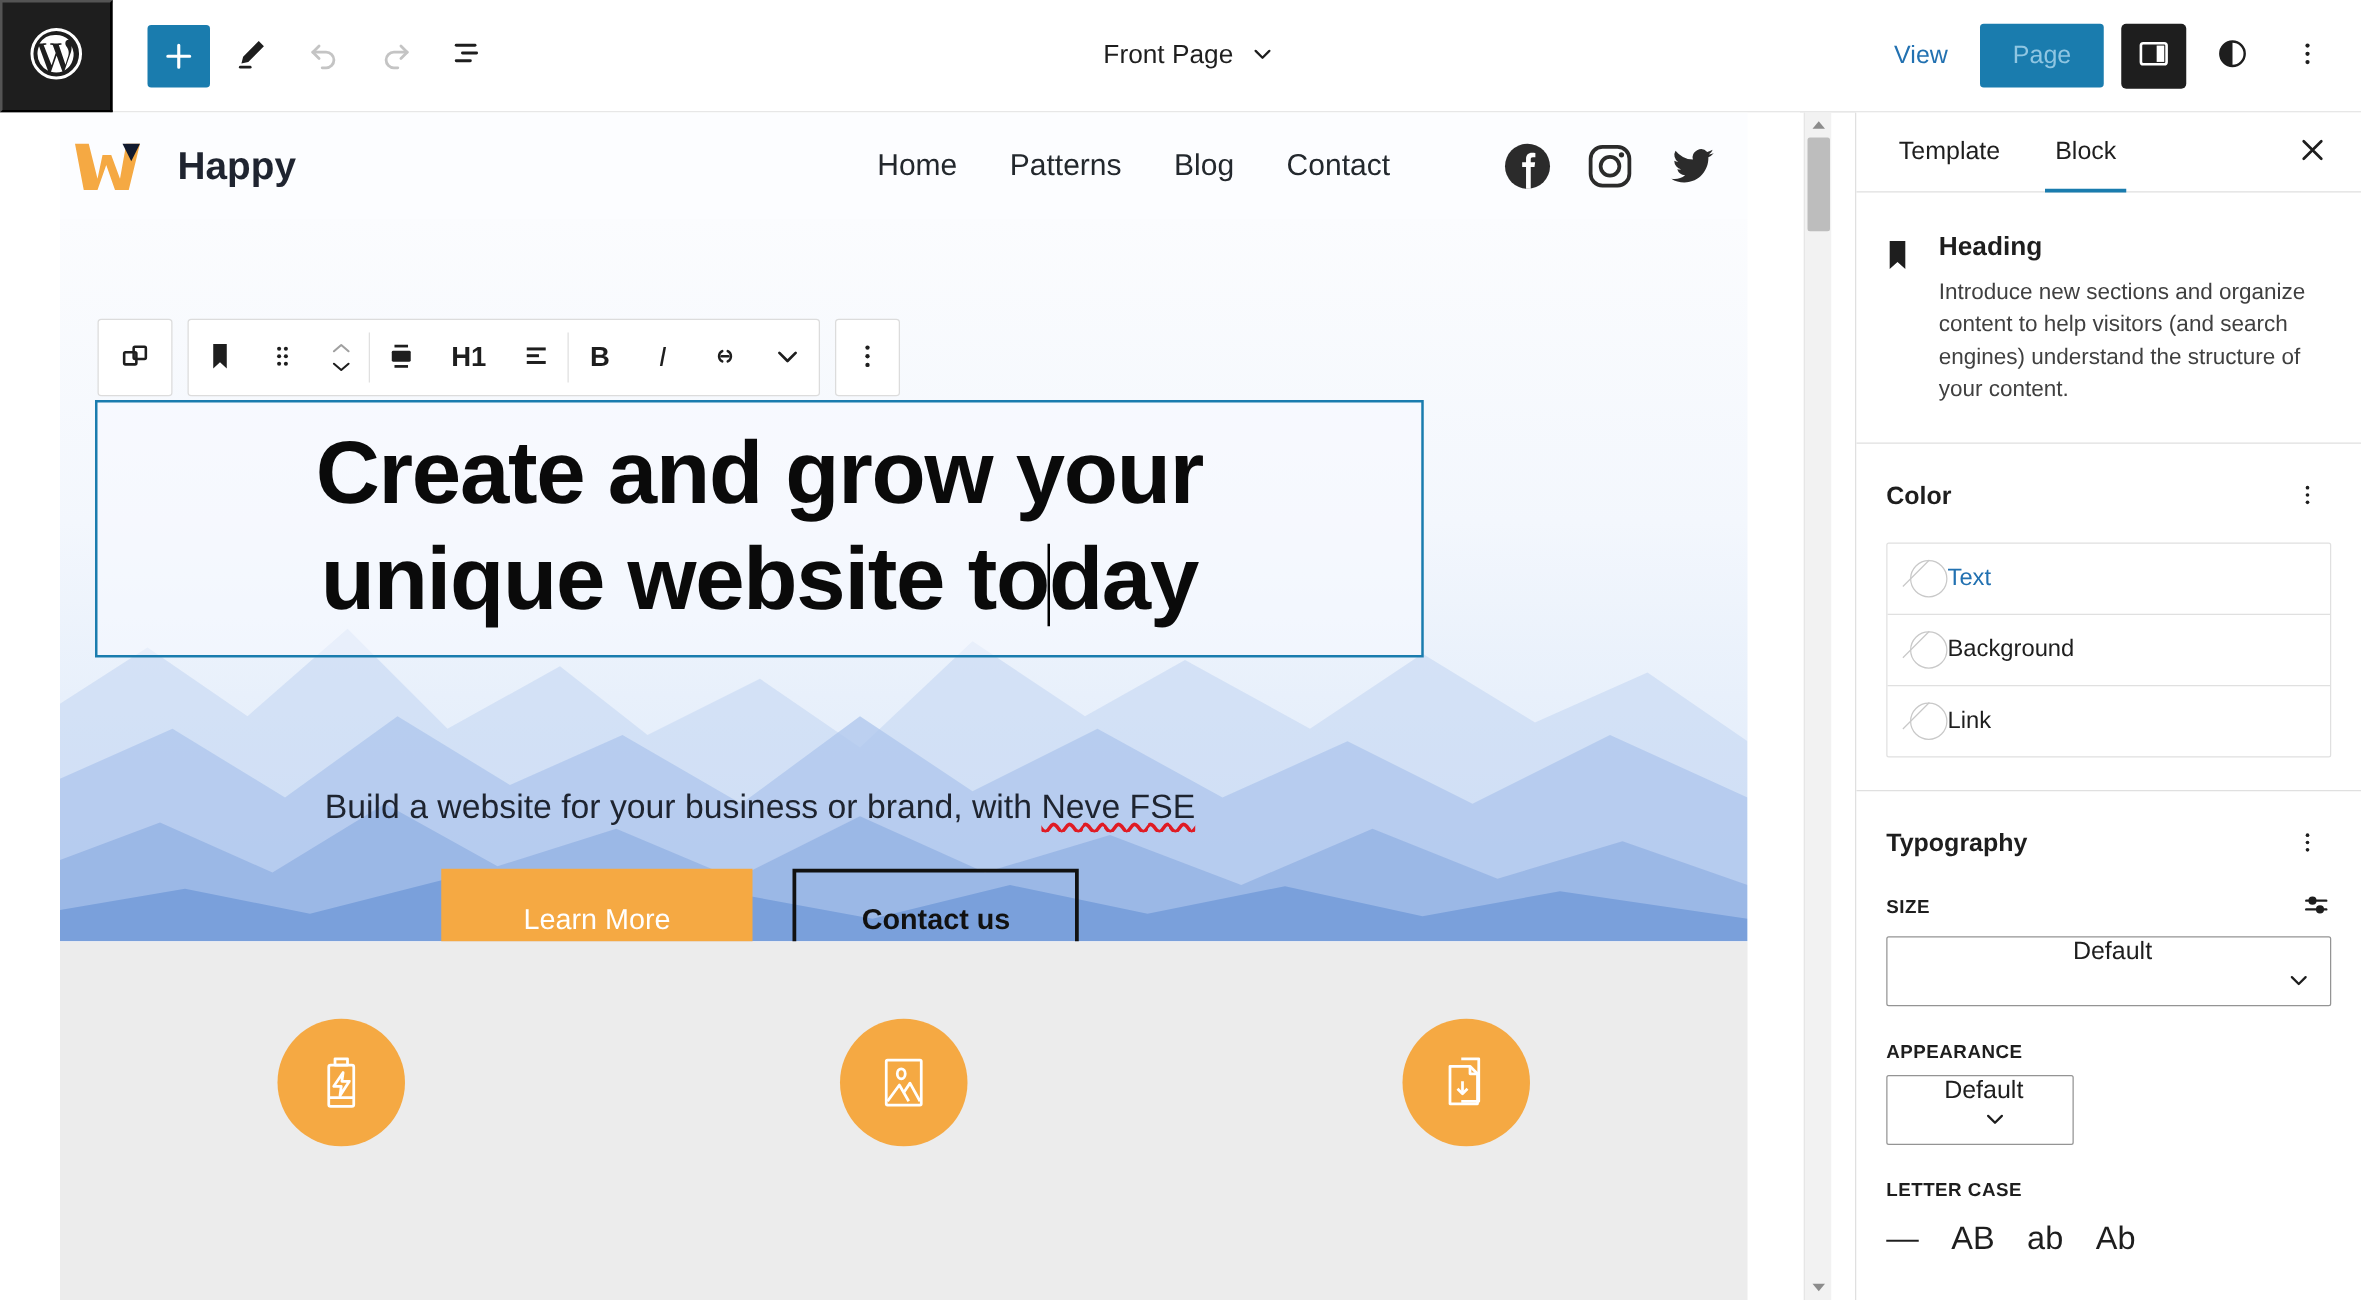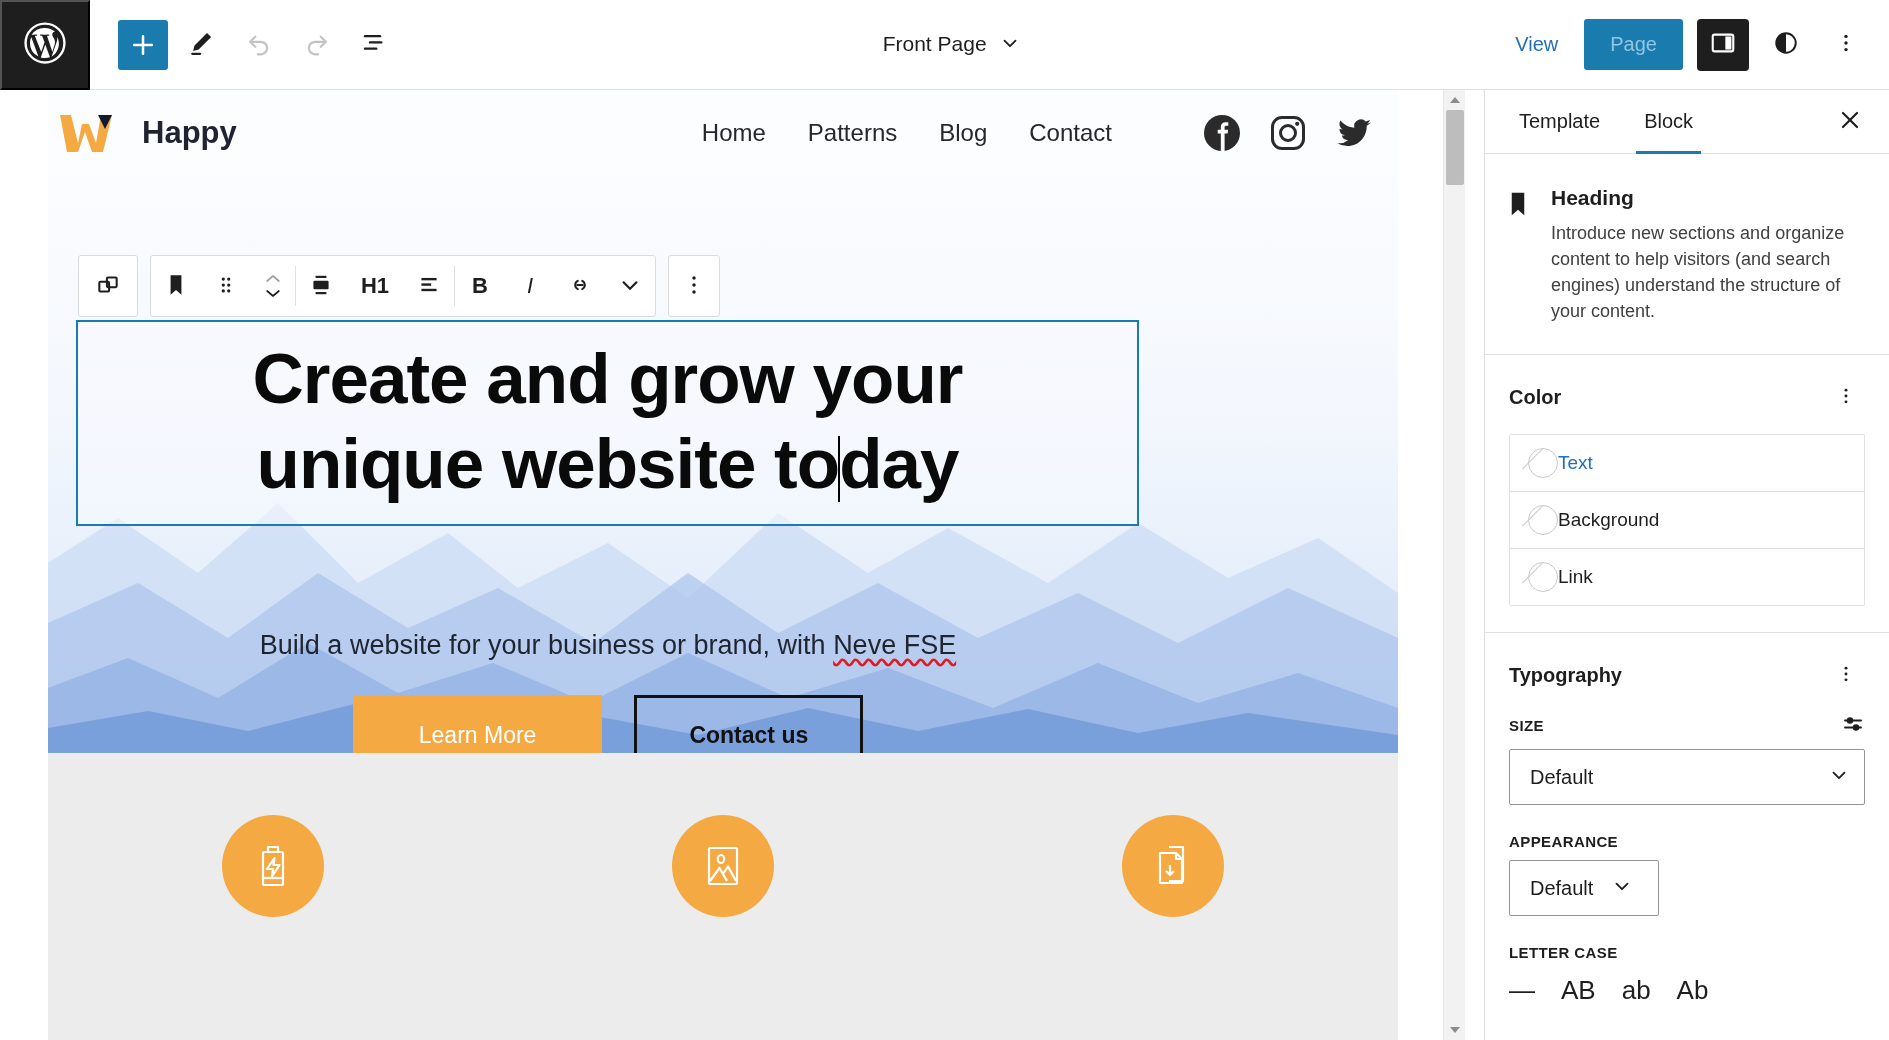--- a/index.html
+++ b/index.html
@@ -243,20 +243,21 @@
     font-size: 15px; font-weight: bold; letter-spacing: 0.4px;
     color: #1e1e1e; text-transform: uppercase; margin-bottom: 10px;
     display: flex; align-items: center;
   }
   .field-label .tools { margin-left: auto; }
   .field-label .tools svg { width: 24px; height: 24px; }
   .select {
     border: 1px solid #949494; border-radius: 2px; height: 56px;
     display: flex; align-items: center; padding: 0 14px 0 20px; cursor: pointer;
     background: #fff;
+    flex-direction: column;
   }
   .select-value { font-size: 20px; color: #1e1e1e; }
   .select-chev { margin-left: auto; }
   .select-chev svg { width: 22px; height: 22px; }
   .select.narrow { width: 150px; }
   .select.narrow .select-chev { margin-left: 18px; }
   .mb28 { margin-bottom: 28px; }
 
   #lettercase-row { display: flex; gap: 26px; padding-top: 4px; }
   .lc-btn {

